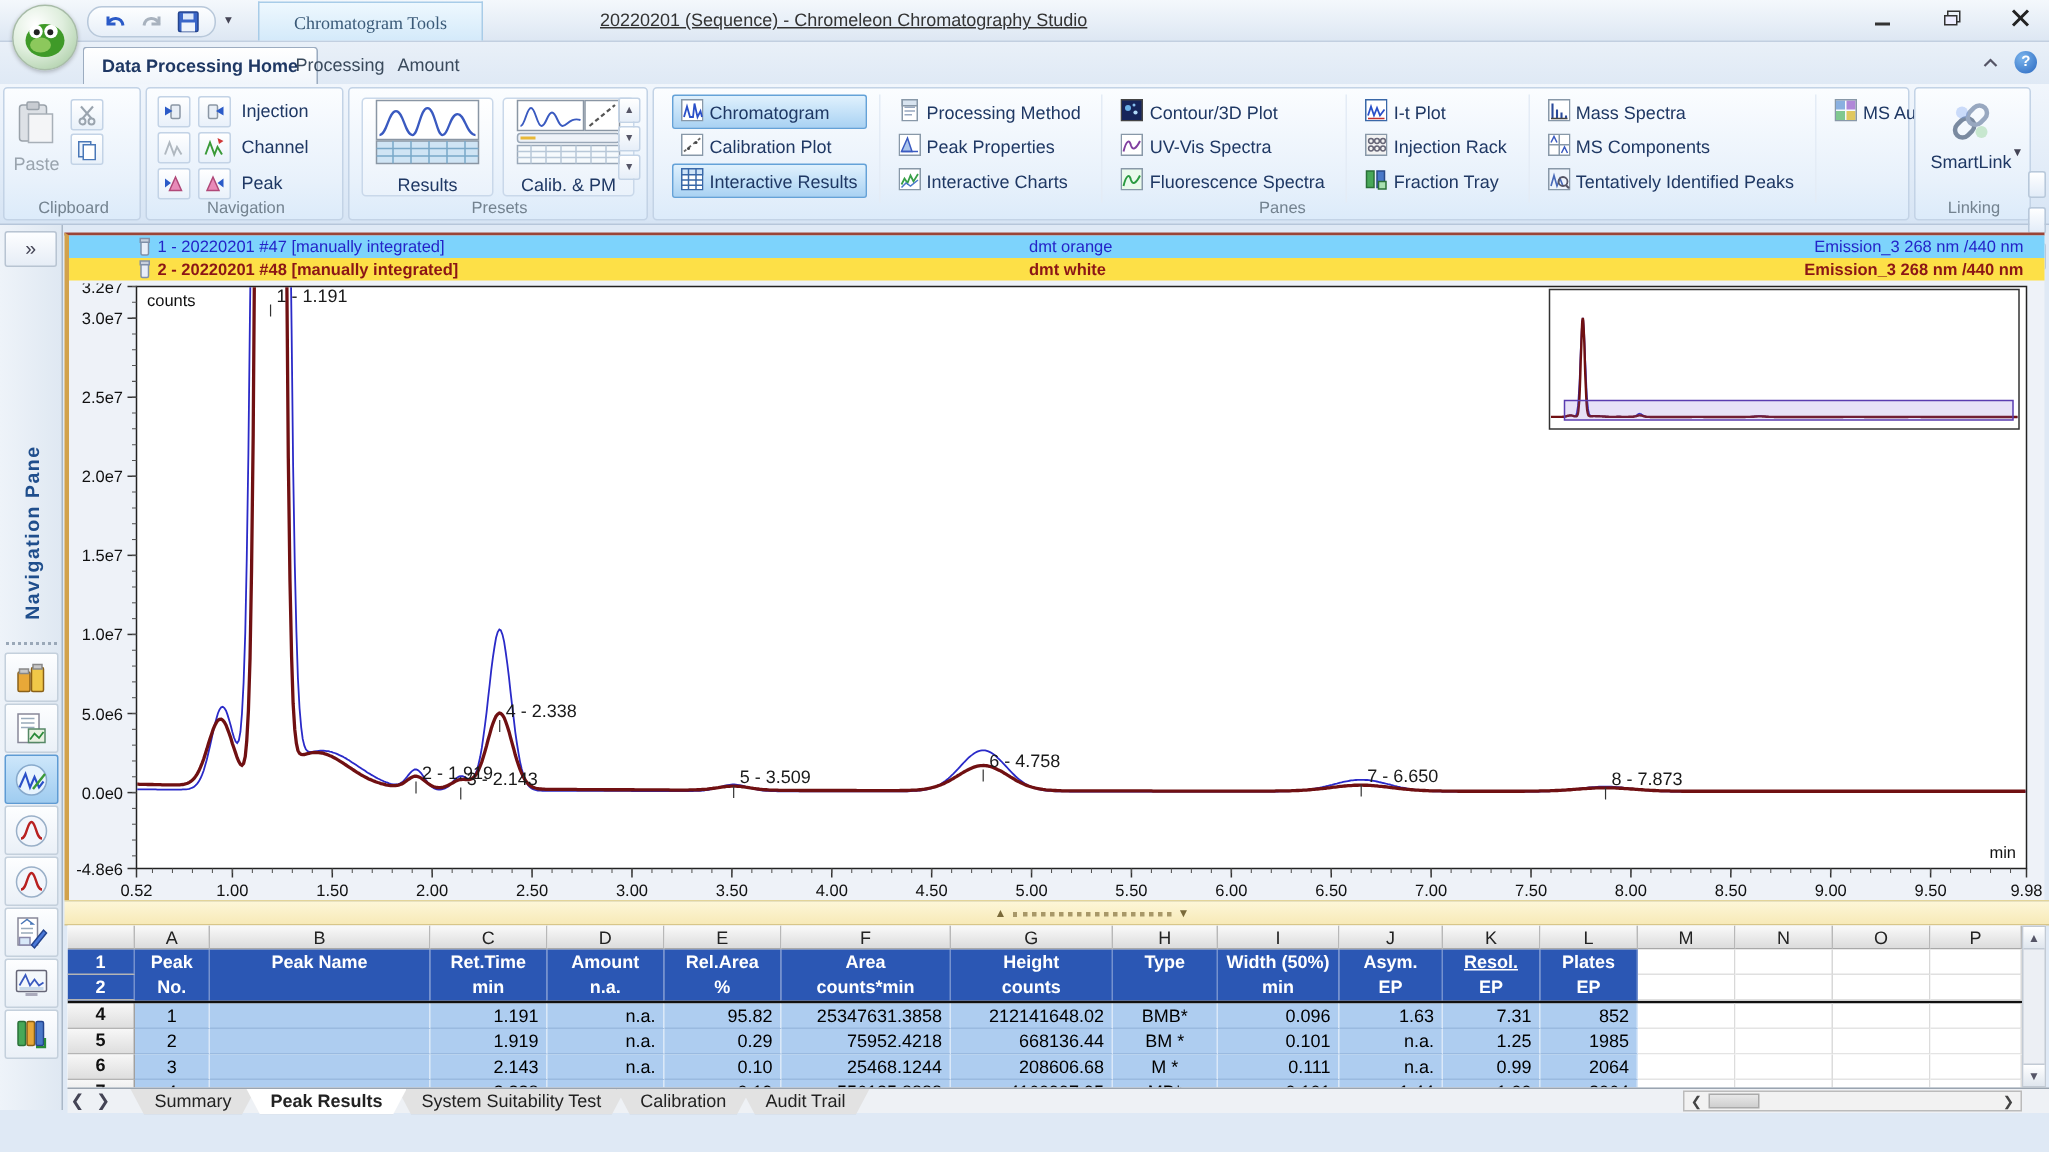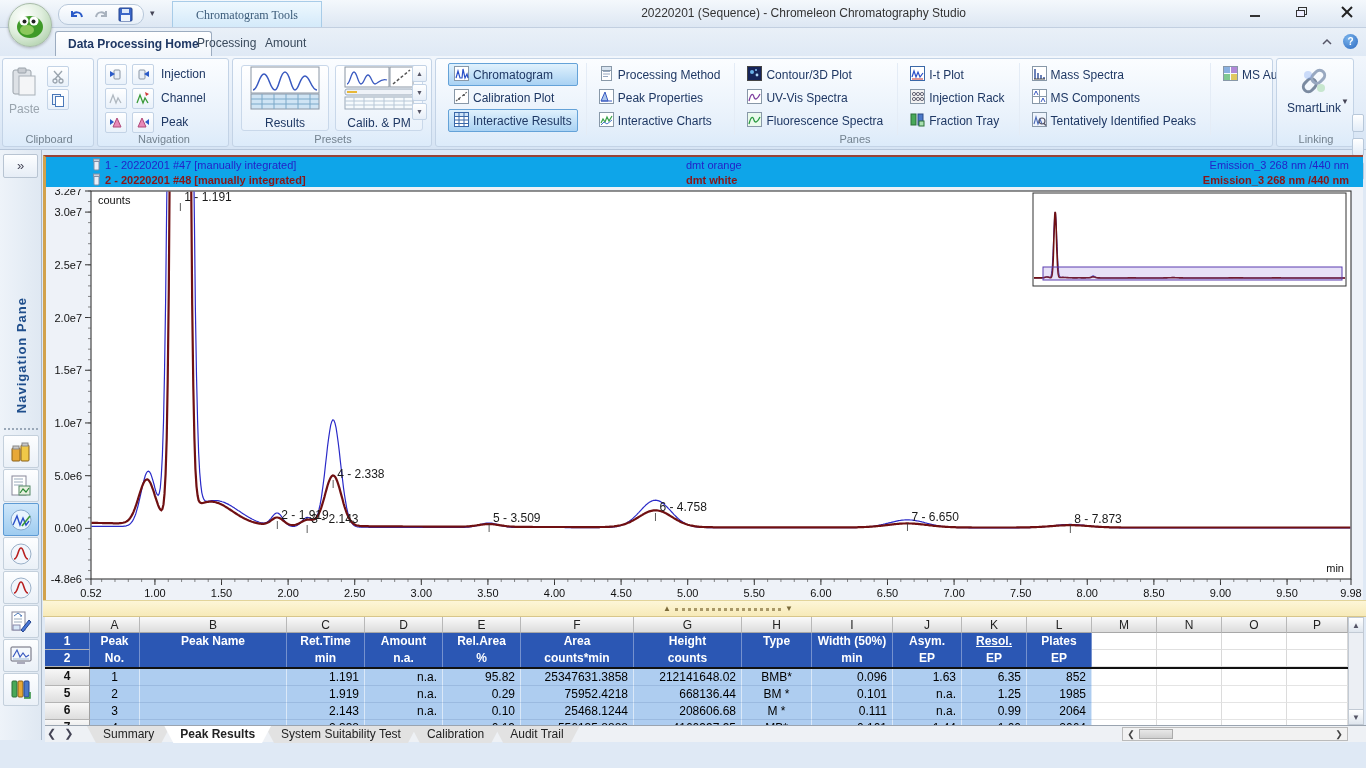--- a/index.html
+++ b/index.html
@@ -12,21 +12,21 @@
     background:linear-gradient(#f4f8fc,#dde7f3); border-bottom:1px solid #c2cfe0; }
   .app-logo { position:absolute; left:8px; top:3px; width:44px; height:44px; border-radius:50%;
     background:radial-gradient(circle at 35% 30%, #ffffff, #dfeedd 45%, #bcd8b8 75%, #9cc098); 
     border:1px solid #a8bca8; box-shadow:0 1px 3px rgba(0,0,0,.25); z-index:40; }
   .qat { position:absolute; left:58px; top:4px; height:21px; display:flex; align-items:center; gap:4px;
     background:linear-gradient(#fdfeff,#e7eff8); border:1px solid #b8c8da; border-radius:10px; padding:0 8px; }
   .qat .qbtn { width:20px; height:17px; display:flex; align-items:center; justify-content:center; }
   .qat-more { position:absolute; left:150px; top:8px; font-size:9px; color:#445; }
   .ctx-tab { position:absolute; left:172px; top:1px; width:150px; height:26px; text-align:center; line-height:26px;
     color:#3a5a78; font-size:12px; background:linear-gradient(#eef8fe,#d4eafa); border:1px solid #a8cce8; border-bottom:none;font-family:Liberation Serif, serif; }
-  .win-title { position:absolute; left:400px; top:6px; width:566px; text-align:right; color:#333; font-size:12px; }
+  .win-title { position:absolute; left:400px; top:6px; width:566px; text-align:left; color:#333; font-size:12px;text-decoration:underline; }
   .winbtns { position:absolute; right:4px; top:2px; display:flex; gap:16px; }
   .winbtn { width:30px; height:20px; display:flex; align-items:center; justify-content:center; }
 
   
   .tabrow { position:absolute; left:0; top:28px; width:1366px; height:28px;
     background:linear-gradient(#e9f0f8,#dfe9f5); }
   .rtab { position:absolute; top:3px; height:25px; line-height:25px; padding:0 12px; color:#3a4a5c; font-size:12px; }
   .rtab.active { background:linear-gradient(#ffffff,#f0f5fb); border:1px solid #9cacc0; border-bottom:none;
     border-radius:3px 3px 0 0; color:#1f3864; font-weight:bold; }
   .tab-right-icons { position:absolute; right:8px; top:6px; display:flex; gap:10px; align-items:center; }
@@ -74,22 +74,22 @@
   .sb-title span { writing-mode:vertical-rl; transform:rotate(180deg); color:#1f4e8c; font-weight:bold; font-size:13px; letter-spacing:1px; }
   .sb-grip { position:absolute; left:4px; top:278px; width:34px; border-top:2px dotted #9aa8b8; }
   .sb-icons { position:absolute; left:0; top:284px; width:42px; }
   .sb-ic { width:36px; height:33px; margin:1px 3px; border:1px solid #c4d0dc; border-radius:2px;
     background:linear-gradient(#fdfeff,#eaf0f7); display:flex; align-items:center; justify-content:center; }
   .sb-ic.sel { background:linear-gradient(#cde6fa,#9fccf0); border:1px solid #5e9bd4; }
 
   .chromo-panel { position:absolute; left:43px; top:155px; width:1320px; height:445px;
     background:#eef2f8; border-top:2px solid #9a4436; border-left:3px solid #d2a24c; }
   .legend-row { position:relative; height:15px; font-size:11px; display:flex; align-items:center; }
-  .legend-row.r1 { background:#0ea5e9; color:#2323c8; }
-  .legend-row.r2 { background:#0ea5e9; color:#8b1616; font-weight:bold; }
+  .legend-row.r1 { background:#7dd3fc; color:#2323c8; }
+  .legend-row.r2 { background:#fde047; color:#8b1616; font-weight:bold; }
   .leg-ic { margin:0 4px 0 46px; display:flex; }
   .leg-sample { position:absolute; left:640px; }
   .leg-chan { position:absolute; right:14px; }
   #chart-wrap { position:absolute; left:0; top:32px; width:1317px; height:413px; }
 
   .yellow-strip { position:absolute; left:43px; top:600px; width:1323px; height:17px;
     background:linear-gradient(#fdf6d8,#f7eab8); border-top:1px solid #e2d49a; border-bottom:1px solid #d8c68a; }
   .strip-grip { position:absolute; left:620px; top:4px; width:130px; height:8px; display:flex; align-items:center; gap:4px; color:#7a6a3a; }
   .grip-dots { flex:1; border-top:3px dotted #a89868; }
   .strip-grip .tri { font-size:8px; line-height:8px; }
@@ -904,21 +904,21 @@
         <div class="sh-cell dcell a-center" style="width: 50px;">1</div>
         <div class="sh-cell dcell a-left" style="width: 147px;"></div>
         <div class="sh-cell dcell a-right" style="width: 78px;">1.191</div>
         <div class="sh-cell dcell a-right" style="width: 78px;">n.a.</div>
         <div class="sh-cell dcell a-right" style="width: 78px;">95.82</div>
         <div class="sh-cell dcell a-right" style="width: 113px;">25347631.3858</div>
         <div class="sh-cell dcell a-right" style="width: 108px;">212141648.02</div>
         <div class="sh-cell dcell a-center" style="width: 70px;">BMB*</div>
         <div class="sh-cell dcell a-right" style="width: 81px;">0.096</div>
         <div class="sh-cell dcell a-right" style="width: 69px;">1.63</div>
-        <div class="sh-cell dcell a-right" style="width: 65px;">6.35</div>
+        <div class="sh-cell dcell a-right" style="width: 65px;">7.31</div>
         <div class="sh-cell dcell a-right" style="width: 65px;">852</div>
         <div class="sh-cell dcell empty" style="width: 65px;"></div>
         <div class="sh-cell dcell empty" style="width: 65px;"></div>
         <div class="sh-cell dcell empty" style="width: 65px;"></div>
         <div class="sh-cell dcell empty" style="width: 61px;"></div>
       </div>
       <div class="sh-row data">
         <div class="sh-cell rownum" style="width: 45px;">5</div>
         <div class="sh-cell dcell a-center" style="width: 50px;">2</div>
         <div class="sh-cell dcell a-left" style="width: 147px;"></div>

